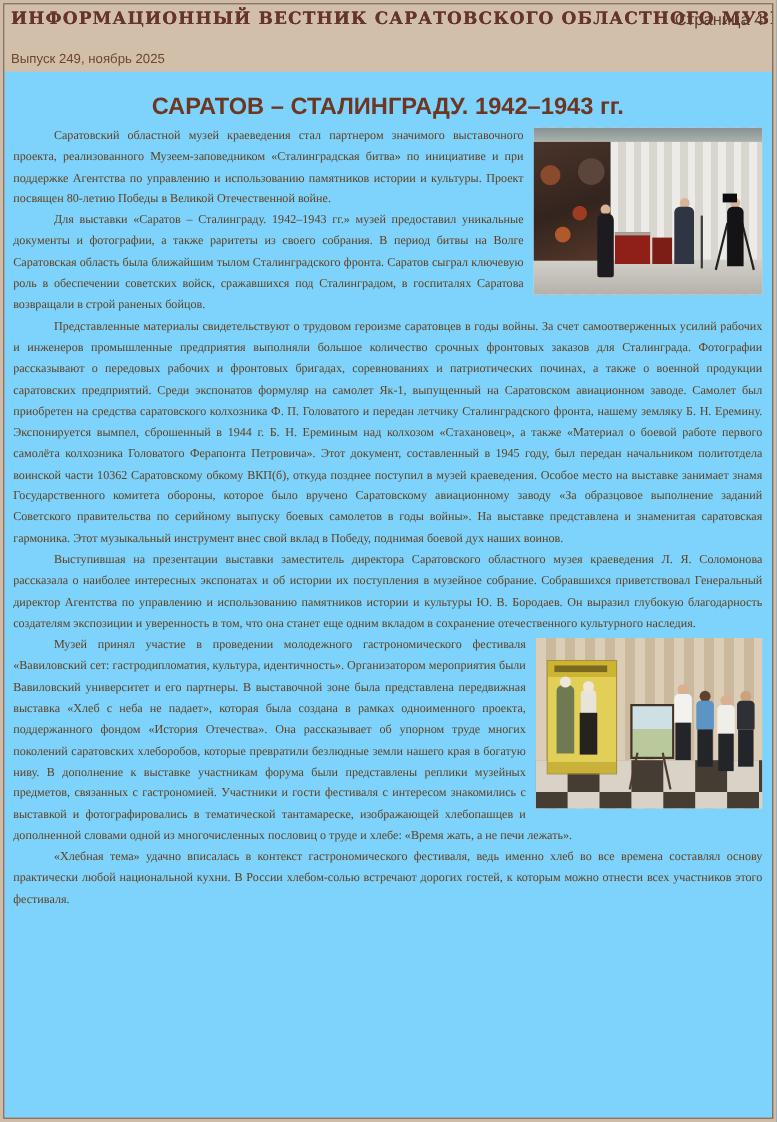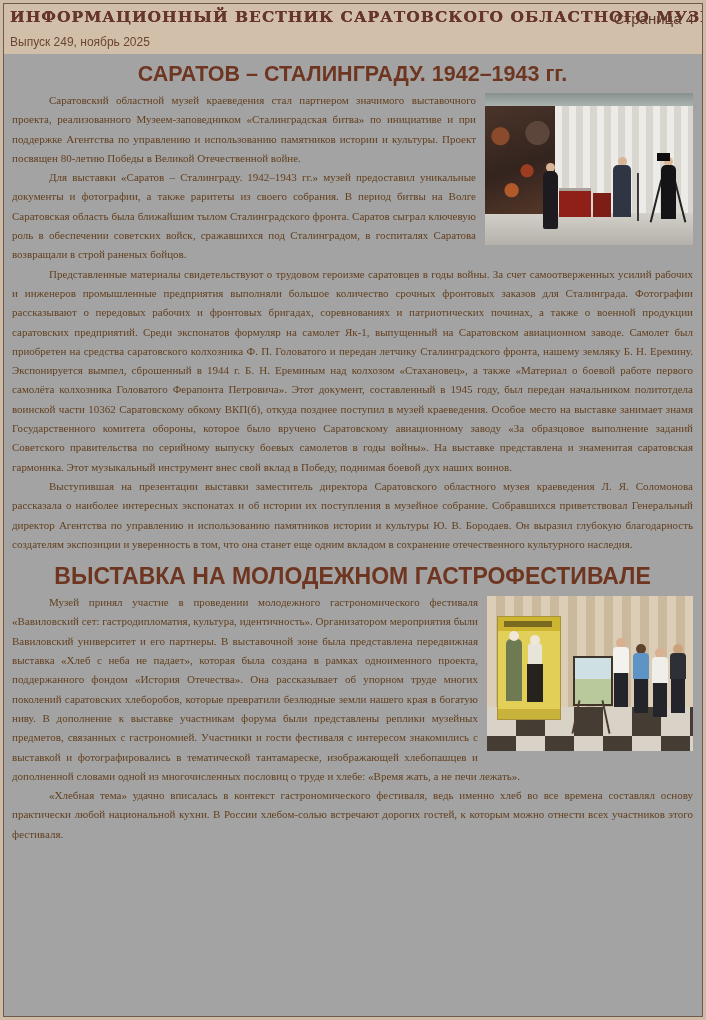--- a/index.html
+++ b/index.html
@@ -19,25 +19,25 @@
   .masthead-title{
     font-family:"DejaVu Serif",serif;font-weight:bold;
     font-size:15.5px;letter-spacing:1px;color:#66352a;
     text-shadow:0 0 0 #66352a;line-height:18px;white-space:nowrap;
   }
   .masthead-page{
     position:absolute;top:6px;right:8px;
     font-family:"Liberation Sans",sans-serif;font-size:15px;color:#5d3a2a;
   }
   .masthead-issue{
-    font-family:"Liberation Sans",sans-serif;font-size:12px;color:#6b4634;margin-top:9px;
+    font-family:"Liberation Sans",sans-serif;font-size:12px;color:#6b4634;margin-top:20px;
   }
   
   .content{
-    background:#a3a3a3;flex:1 1 auto;padding:4px 9px 6px 8px;overflow:hidden;
+    background:#7dd3fc;flex:1 1 auto;padding:16px 9px 6px 8px;overflow:hidden;
   }
   h1.article-title{
     font-family:"Liberation Sans",sans-serif;font-weight:bold;
     font-size:21.5px;color:#6e3520;text-align:center;margin:3px 0 4px 0;line-height:26px;
   }
   h1.article-title-2{font-size:23px;margin:9px 0 4px 0;}
   .article p{
     margin:0;font-size:11px;line-height:19.3px;color:#63401f;
     text-align:justify;text-indent:37px;
   }
@@ -151,21 +151,20 @@
           <div class="p1-camera"></div>
         </div>
 
         <p>Саратовский областной музей краеведения стал партнером значимого выставочного проекта, реализованного Музеем-заповедником «Сталинградская битва» по инициативе и при поддержке Агентства по управлению и использованию памятников истории и культуры. Проект посвящен 80-летию Победы в Великой Отечественной войне.</p>
         <p>Для выставки «Саратов – Сталинграду. 1942–1943 гг.» музей предоставил уникальные документы и фотографии, а также раритеты из своего собрания. В период битвы на Волге Саратовская область была ближайшим тылом Сталинградского фронта. Саратов сыграл ключевую роль в обеспечении советских войск, сражавшихся под Сталинградом, в госпиталях Саратова возвращали в строй раненых бойцов.</p>
         <p>Представленные материалы свидетельствуют о трудовом героизме саратовцев в годы войны. За счет самоотверженных усилий рабочих и инженеров промышленные предприятия выполняли большое количество срочных фронтовых заказов для Сталинграда. Фотографии рассказывают о передовых рабочих и фронтовых бригадах, соревнованиях и патриотических починах, а также о военной продукции саратовских предприятий. Среди экспонатов формуляр на самолет Як-1, выпущенный на Саратовском авиационном заводе. Самолет был приобретен на средства саратовского колхозника Ф. П. Головатого и передан летчику Сталинградского фронта, нашему земляку Б. Н. Еремину. Экспонируется вымпел, сброшенный в 1944 г. Б. Н. Ереминым над колхозом «Стахановец», а также «Материал о боевой работе первого самолёта колхозника Головатого Ферапонта Петровича». Этот документ, составленный в 1945 году, был передан начальником политотдела воинской части 10362 Саратовскому обкому ВКП(б), откуда позднее поступил в музей краеведения. Особое место на выставке занимает знамя Государственного комитета обороны, которое было вручено Саратовскому авиационному заводу «За образцовое выполнение заданий Советского правительства по серийному выпуску боевых самолетов в годы войны». На выставке представлена и знаменитая саратовская гармоника. Этот музыкальный инструмент внес свой вклад в Победу, поднимая боевой дух наших воинов.</p>
         <p>Выступившая на презентации выставки заместитель директора Саратовского областного музея краеведения Л. Я. Соломонова рассказала о наиболее интересных экспонатах и об истории их поступления в музейное собрание. Собравшихся приветствовал Генеральный директор Агентства по управлению и использованию памятников истории и культуры Ю. В. Бородаев. Он выразил глубокую благодарность создателям экспозиции и уверенность в том, что она станет еще одним вкладом в сохранение отечественного культурного наследия.</p>
       </div>
 
       <div class="article">
-        <h1 class="article-title article-title-2">ВЫСТАВКА НА МОЛОДЕЖНОМ ГАСТРОФЕСТИВАЛЕ</h1>
 
         <div class="photo photo2">
           <div class="p2-floor"></div>
           <div class="p2-banner">
             <div class="p2-banner-title"></div>
             <div class="p2-man"></div>
             <div class="p2-man-head"></div>
             <div class="p2-woman-top"></div>
             <div class="p2-woman-skirt"></div>
             <div class="p2-woman-head"></div>

